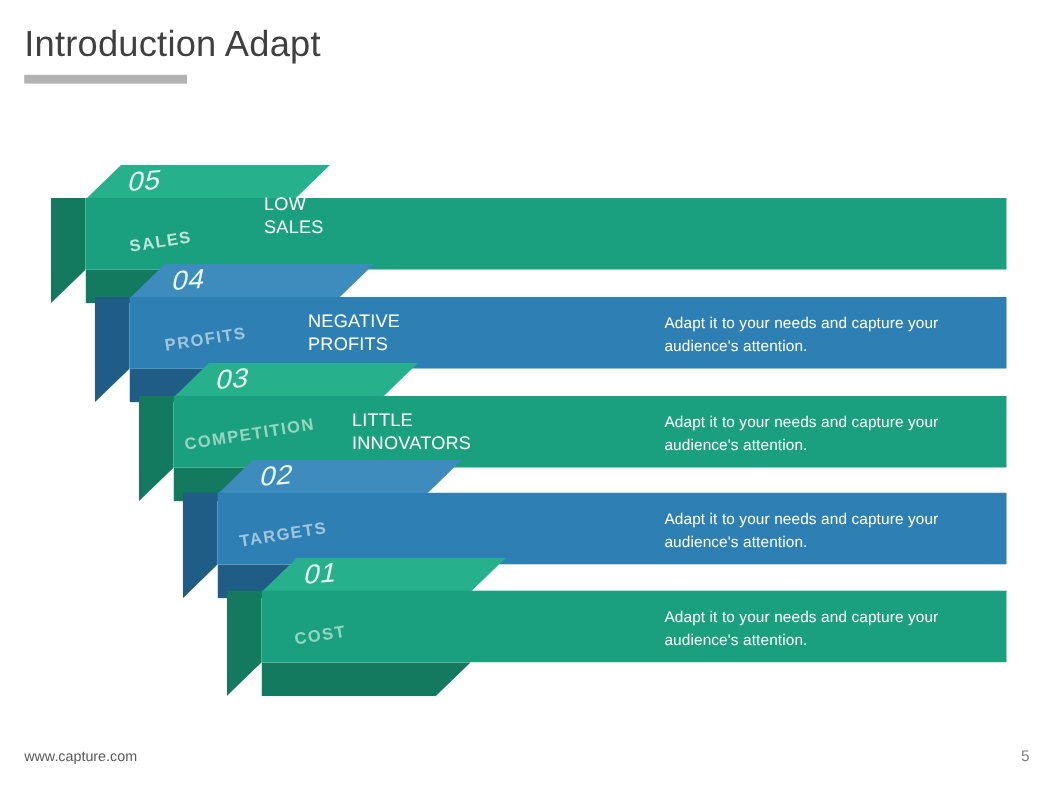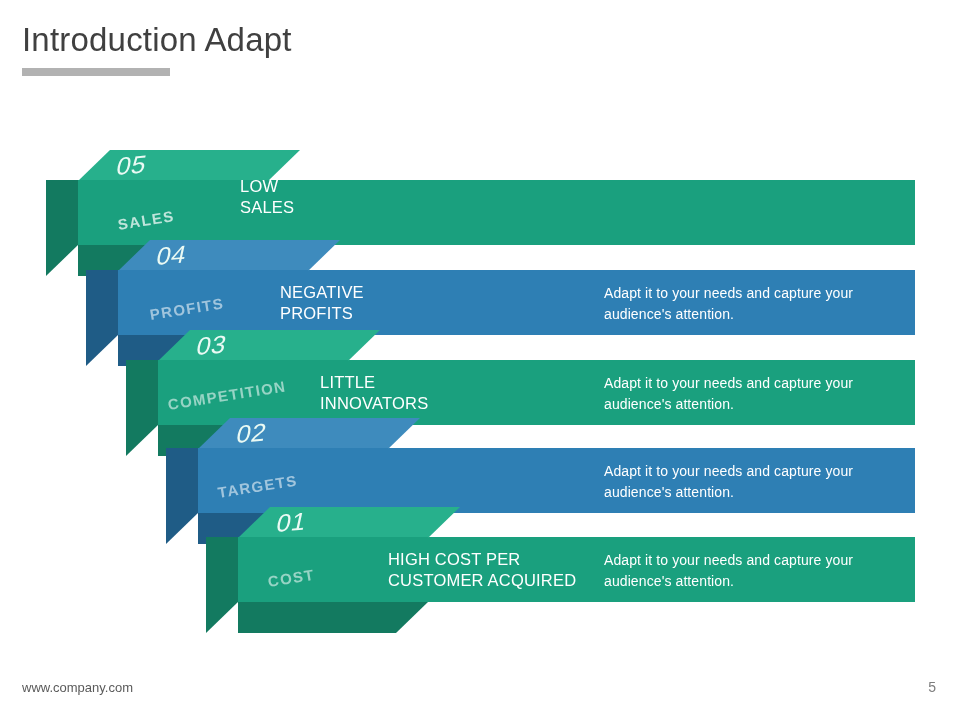--- a/index.html
+++ b/index.html
@@ -202,19 +202,17 @@
     <div class="desc" style="top: 461px;">Adapt it to your needs and capture your audience's attention.</div>
     <div class="row" style="left: 238px; top: 507px;">
       <div class="bar" style="width: 677px; background: rgb(26, 160, 126);"></div>
       <div class="block-top" style="background: rgb(39, 176, 140); clip-path: polygon(32px 0px, 222px 0px, 190px 31px, 0px 31px);"></div>
       <div class="block-left" style="background: rgb(19, 122, 96); clip-path: polygon(0px 0px, 32px -31px, 32px 65px, 0px 96px);"></div>
       <div class="block-front" style="background: rgb(26, 160, 126);"></div>
       <div class="block-bottom" style="background: rgb(19, 122, 96); clip-path: polygon(0px 0px, 190px 0px, 158px 31px, -32px 31px);"></div>
       <div class="num" style="left: 42px;">01</div>
       <div class="cat dim" style="left: 30px; top: 66px;">COST</div>
     </div>
-    <div class="headline" style="left: 388px; top: 549px;">HIGH COST PER
-CUSTOMER ACQUIRED</div>
     <div class="desc" style="top: 550px;">Adapt it to your needs and capture your audience's attention.</div>
   </div>
 
-<div id="footer-url">www.company.com</div>
+<div id="footer-url">www.capture.com</div>
 <div id="page-number">5</div>
 
 </body></html>

